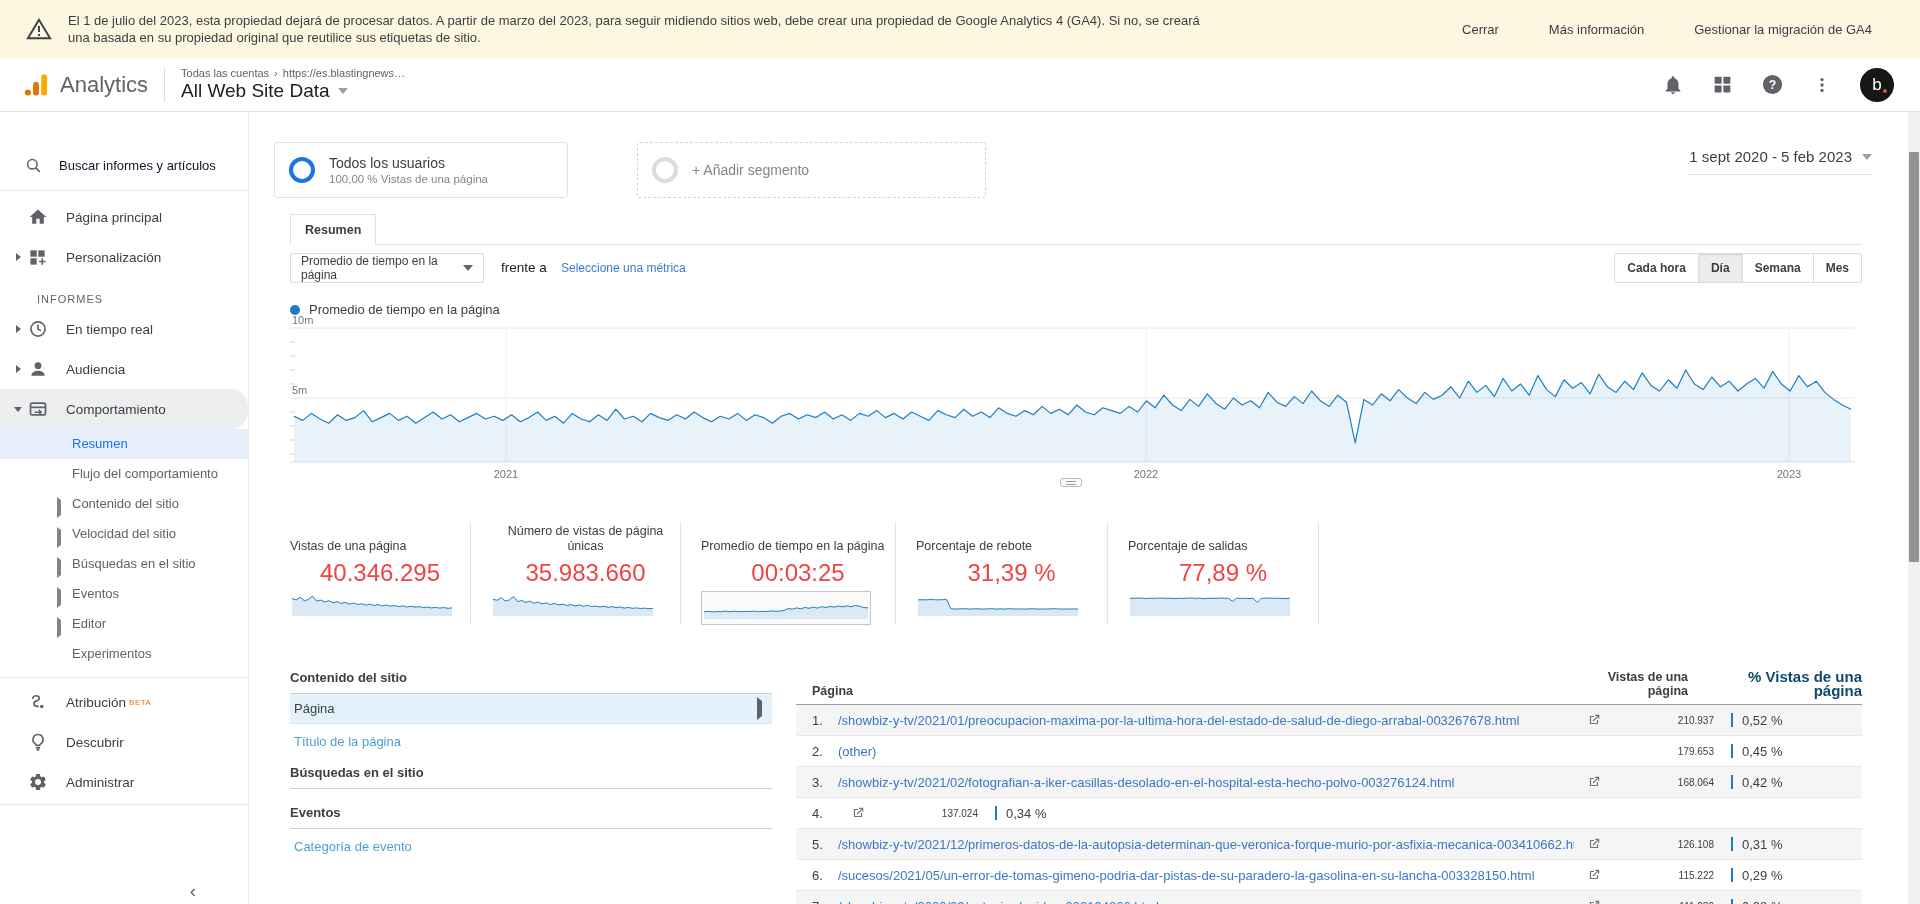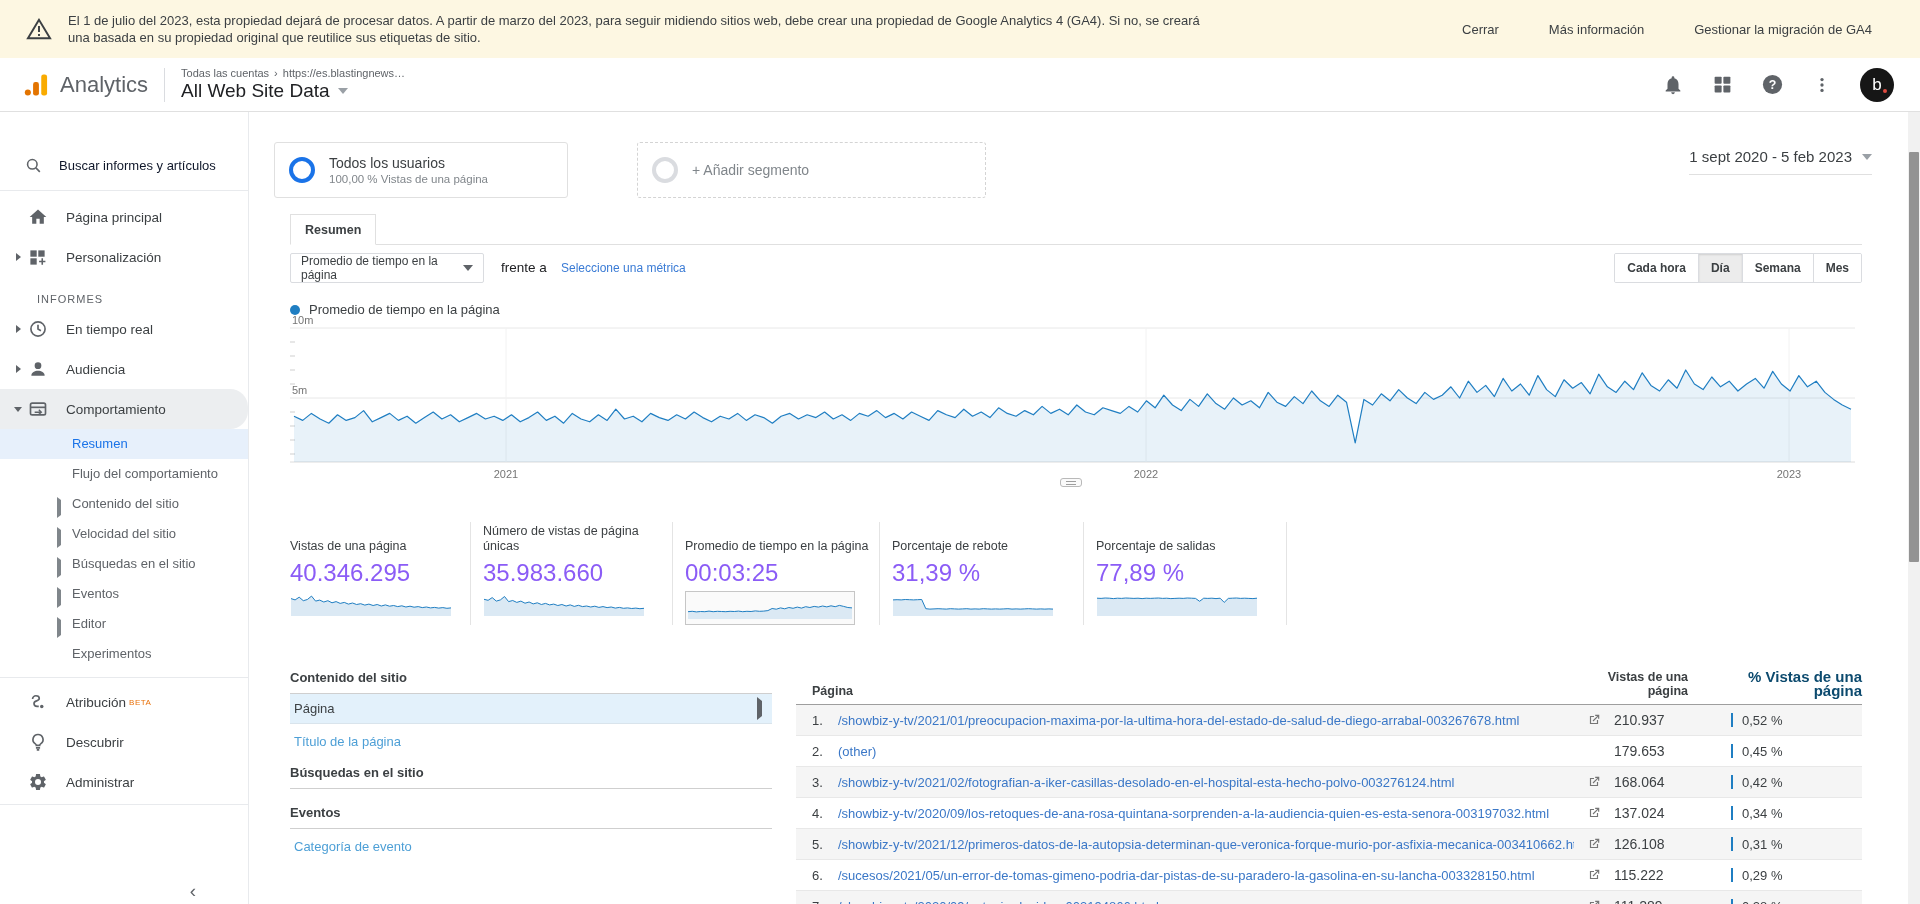--- a/index.html
+++ b/index.html
@@ -83,46 +83,46 @@
 
   .legend { position:absolute; left:41px; top:190px; display:flex; align-items:center; gap:9px; font-size:13px; color:#3c4043; }
   .legend-dot { width:10px; height:10px; border-radius:50%; background:#1f7ec2; }
 
   .chart-wrap { position:absolute; left:41px; top:200px; width:1565px; height:178px; }
   .scrub { position:absolute; left:811px; top:366px; width:22px; height:9px; border:1px solid #b9b9b9;
     border-radius:3px; background:#fafafa; display:flex; align-items:center; justify-content:center; cursor:ew-resize; }
   .scrub i { display:block; width:10px; height:4px; border-top:1px solid #9e9e9e; border-bottom:1px solid #9e9e9e; }
 
   .cards { position:absolute; left:41px; top:410px; display:flex; }
-  .card { border-right:1px solid #e4e4e4; margin-right:12px; }
+  .card { border-right:1px solid #e4e4e4; margin-right:20px;text-align:center; }
   .card:nth-child(1){ width:181px; } .card:nth-child(2){ width:190px; } .card:nth-child(3){ width:195px; }
   .card:nth-child(4){ width:192px; } .card:nth-child(5){ width:191px; }
   .card-label { height:32px; display:flex; align-items:flex-end; font-size:12.5px; line-height:15px; color:#3c4043; }
-  .card-value { font-size:24px; color:#8b5cf6; margin:5px 0 4px; }
+  .card-value { font-size:24px; color:#ef4444; margin:5px 0 4px; }
   .spark-box { width:164px; }
   .spark-box.sel { border:1px solid #c6c6c6; background:#fafafa; padding:2px 1px 0; width:170px; }
 
   .dim-panel { position:absolute; left:41px; top:556px; width:482px; }
   .dim-header { margin-top:16px; padding:0 0 8px 0; border-bottom:1px solid #cfcfcf; font-size:13px; font-weight:700; color:#3c4043; }
   .dim-header:first-child { margin-top:2px; }
   .dim-row { display:flex; align-items:center; justify-content:space-between; background:#e3f1fb;
     padding:7px 10px 7px 4px; font-size:13px; color:#3c4043; border-bottom:1px solid #d9e4ec; cursor:pointer; }
   .dim-link { display:block; margin:10px 0 4px 4px; font-size:13px; color:#4d9fd6; text-decoration:none; cursor:pointer; }
 
   .table { position:absolute; left:547px; top:556px; width:1066px; }
   .t-head { display:flex; align-items:flex-end; padding:2px 0 6px 16px; border-bottom:1px solid #9e9e9e; }
   .th-page { width:788px; font-size:12.5px; font-weight:700; color:#3c4043; }
   .th-views { width:100px; font-size:12.5px; font-weight:700; color:#3c4043; text-align:right; line-height:14px; }
   .th-pct { width:150px; margin-left:26px; font-size:15px; font-weight:700; color:#0c4a6e; line-height:14px;text-align:right; }
   .t-row { display:flex; align-items:center; height:31px; padding-left:16px; border-bottom:1px solid #e8e8e8; }
   .t-row.band { background:#f5f5f5; }
   .t-rank { width:26px; font-size:13px; color:#3c4043; }
   .t-link { width:736px; font-size:13px; color:#3a77c7; text-decoration:none; white-space:nowrap; overflow:hidden; cursor:pointer; }
   .t-ext { width:40px; text-align:center; line-height:0; cursor:pointer; }
-  .t-views { width:100px; font-size:14px; color:#3c4043; }
+  .t-views { width:100px; text-align:right; font-size:10px; color:#3c4043; }
   .t-bar { width:2px; height:14px; background:#1f7ec2; margin:0 9px 0 17px; }
   .t-pct { font-size:13px; color:#3c4043; }
 
   .scrollbar { position:absolute; right:0; top:112px; width:12px; bottom:0; background:#f1f1f1; }
   .scrollbar .thumb { position:absolute; left:1px; top:40px; width:10px; height:410px; background:#939393; border-radius:1px; cursor:grab; }
 </style>
 </head>
 <body>
 
 <div class="page">
@@ -461,21 +461,20 @@
             <span class="t-ext"><svg viewBox="0 0 24 24" width="14" height="14" fill="#757575">
                 <path d="M5 5v14h14v-7h-2v5H7V7h5V5z"></path>
                 <path d="M14 3v2h3.6l-8 8L11 14.4l8-8V10h2V3z"></path>
               </svg></span>
             <span class="t-views">168.064</span>
             <span class="t-bar"></span>
             <span class="t-pct">0,42 %</span>
           </div>
           <div class="t-row">
             <span class="t-rank">4.</span>
-            <a class="t-link">/showbiz-y-tv/2020/09/los-retoques-de-ana-rosa-quintana-sorprenden-a-la-audiencia-quien-es-esta-senora-003197032.html</a>
             <span class="t-ext"><svg viewBox="0 0 24 24" width="14" height="14" fill="#757575">
                 <path d="M5 5v14h14v-7h-2v5H7V7h5V5z"></path>
                 <path d="M14 3v2h3.6l-8 8L11 14.4l8-8V10h2V3z"></path>
               </svg></span>
             <span class="t-views">137.024</span>
             <span class="t-bar"></span>
             <span class="t-pct">0,34 %</span>
           </div>
           <div class="t-row band">
             <span class="t-rank">5.</span>

